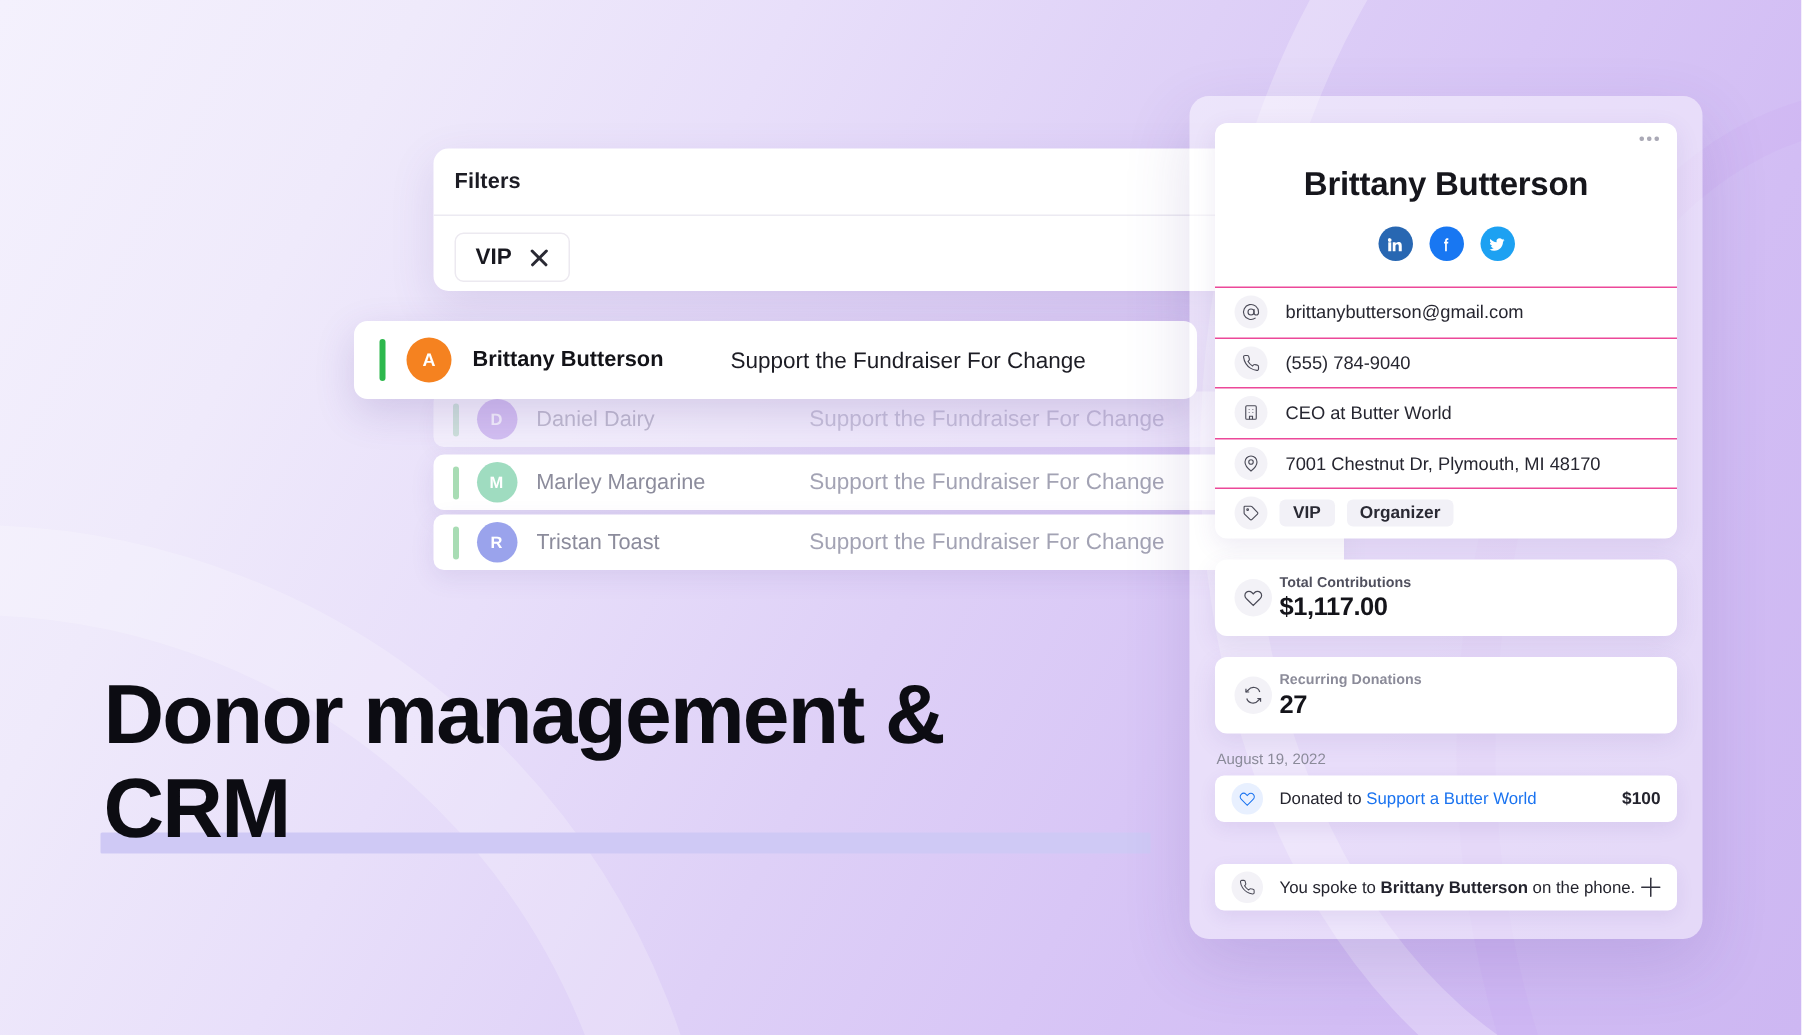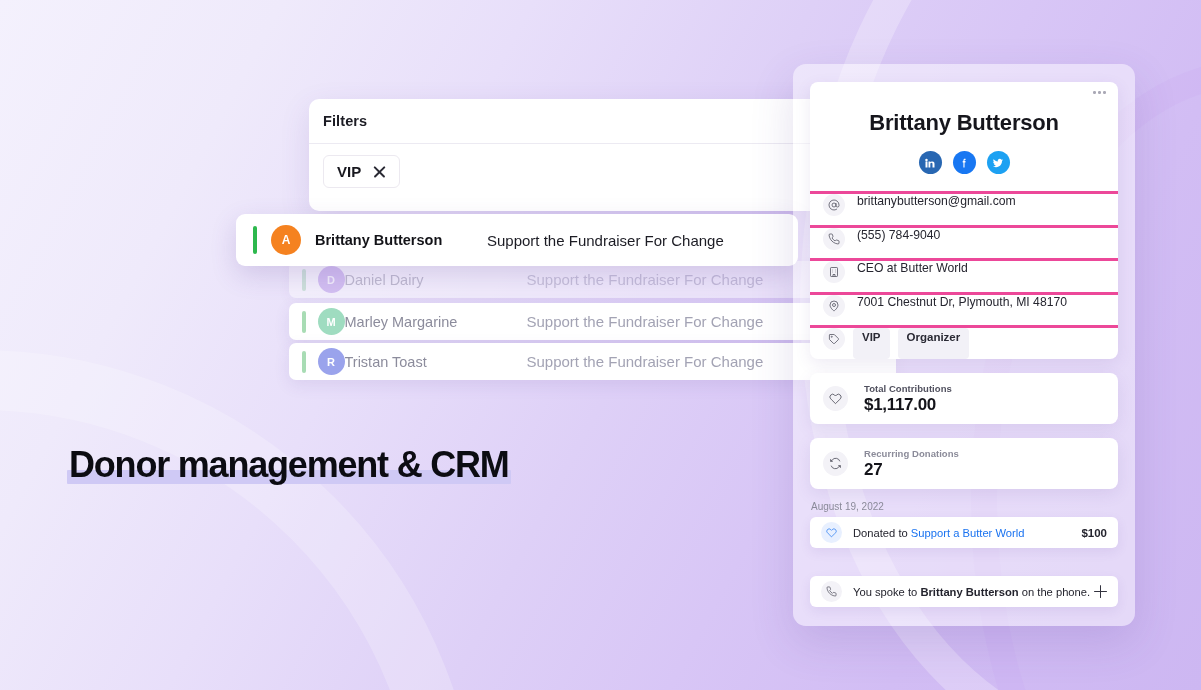--- a/index.html
+++ b/index.html
@@ -48,26 +48,25 @@
     width: 1000px; height: 1000px;
     left: -520px; bottom: -660px;
     border-width: 60px;
     border-color: rgba(255,255,255,0.22);
   }
 
   
   #filters-panel {
     position: absolute;
     left: 289px; top: 99px;
-    width: 600px; height: 112px;
+    width: 600px; height: 95px;
     background: #ffffff;
     border-radius: 10px;
     box-shadow: 0 10px 30px rgba(90,60,150,0.13);
     overflow: hidden;
-    margin-left: 20px;
   }
   #filters-title {
     font-size: 14.5px;
     font-weight: 700;
     color: #1c1c24;
     padding: 14px 0 0 14px;
     letter-spacing: .1px;
   }
   #filters-divider {
     position: absolute; left: 0; right: 0; top: 44px;
@@ -131,20 +130,21 @@
     width: 3.5px; height: 22px; border-radius: 3px;
     margin-left: 13px; flex: none;
   }
   .donor-row .avatar {
     width: 27px; height: 27px; border-radius: 50%;
     margin-left: 12px; flex: none;
     display: flex; align-items: center; justify-content: center;
     font-size: 11px; font-weight: 700; color: #fff;
   }
   .donor-row .dname {
+    margin-left: 13px;
     font-size: 14.5px;
     width: 182px;
     white-space: nowrap; overflow: hidden;
   }
   .donor-row .dcampaign {
     font-size: 15px;
     white-space: nowrap;
   }
 
   
@@ -209,23 +209,23 @@
     padding: 15px 0 17px;
   }
   .social {
     width: 23px; height: 23px; border-radius: 50%;
     display: flex; align-items: center; justify-content: center;
     color: #fff; cursor: pointer;
   }
   .social svg { width: 12px; height: 12px; fill: #fff; }
 
   .contact-row {
-    display: flex; 
+    display: flex; align-items: center;
     height: 33.5px; padding: 0 13px;
-    border-top: 3px solid #ec4899;
+    border-top: 1px solid #ec4899;
   }
   .ic-circle {
     width: 22px; height: 22px; border-radius: 50%;
     background: #f3f2f7; flex: none;
     display: flex; align-items: center; justify-content: center;
   }
   .ic-circle svg { width: 12px; height: 12px; stroke: #4b4b58; fill: none; stroke-width: 1.5; }
   .contact-text {
     margin-left: 12px;
     font-size: 12.2px; color: #262630;
@@ -247,21 +247,21 @@
     width: 308px; height: 51px;
     background: #fff; border-radius: 8px;
     box-shadow: 0 5px 16px rgba(90,60,150,0.10);
     display: flex; align-items: center;
     padding-left: 13px;
   }
   #stat-contributions { top: 309px; }
   #stat-recurring     { top: 374px; }
   .stat-card .ic-circle { width: 25px; height: 25px; }
   .stat-card .ic-circle svg { width: 13px; height: 13px; }
-  .stat-body { margin-left: 16px; }
+  .stat-body { margin-left: 5px; }
   .stat-label { font-size: 9.5px; font-weight: 700; color: #50505e; letter-spacing: .05px; }
   #stat-recurring .stat-label { color: #8b8b99; }
   .stat-value { font-size: 17px; font-weight: 700; color: #14141a; margin-top: 1px; letter-spacing: -.3px; }
 
   
   .tl-date {
     position: absolute; left: 18px;
     font-size: 10px; color: #8a8a99;
   }
   #date-1 { top: 437px; }
@@ -284,21 +284,21 @@
   .tl-plus { margin-left: auto; position: relative; width: 13px; height: 13px; cursor: pointer; }
   .tl-plus::before, .tl-plus::after { content:""; position:absolute; background:#33333f; border-radius:2px; }
   .tl-plus::before { left:0; top:5.8px; width:13px; height:1.5px; }
   .tl-plus::after  { top:0; left:5.8px; height:13px; width:1.5px; }
 
   
   #hero { position: absolute; left: 67px; top: 445px; width: 700px; z-index: 3; }
   #hero-headline {
     position: relative;
     display: inline-block;
-    font-size: 36px; font-weight: 700; color: #0c0c12;
+    font-size: 56px; font-weight: 700; color: #0c0c12;
     letter-spacing: -1.2px;
     line-height: 1.12;
     padding: 0 2px;
   }
   #hero-highlight {
     position: absolute; left: 0; right: 0;
     bottom: 1px; height: 14px;
     background: #cfc9f5;
     z-index: -1;
     border-radius: 1px;

